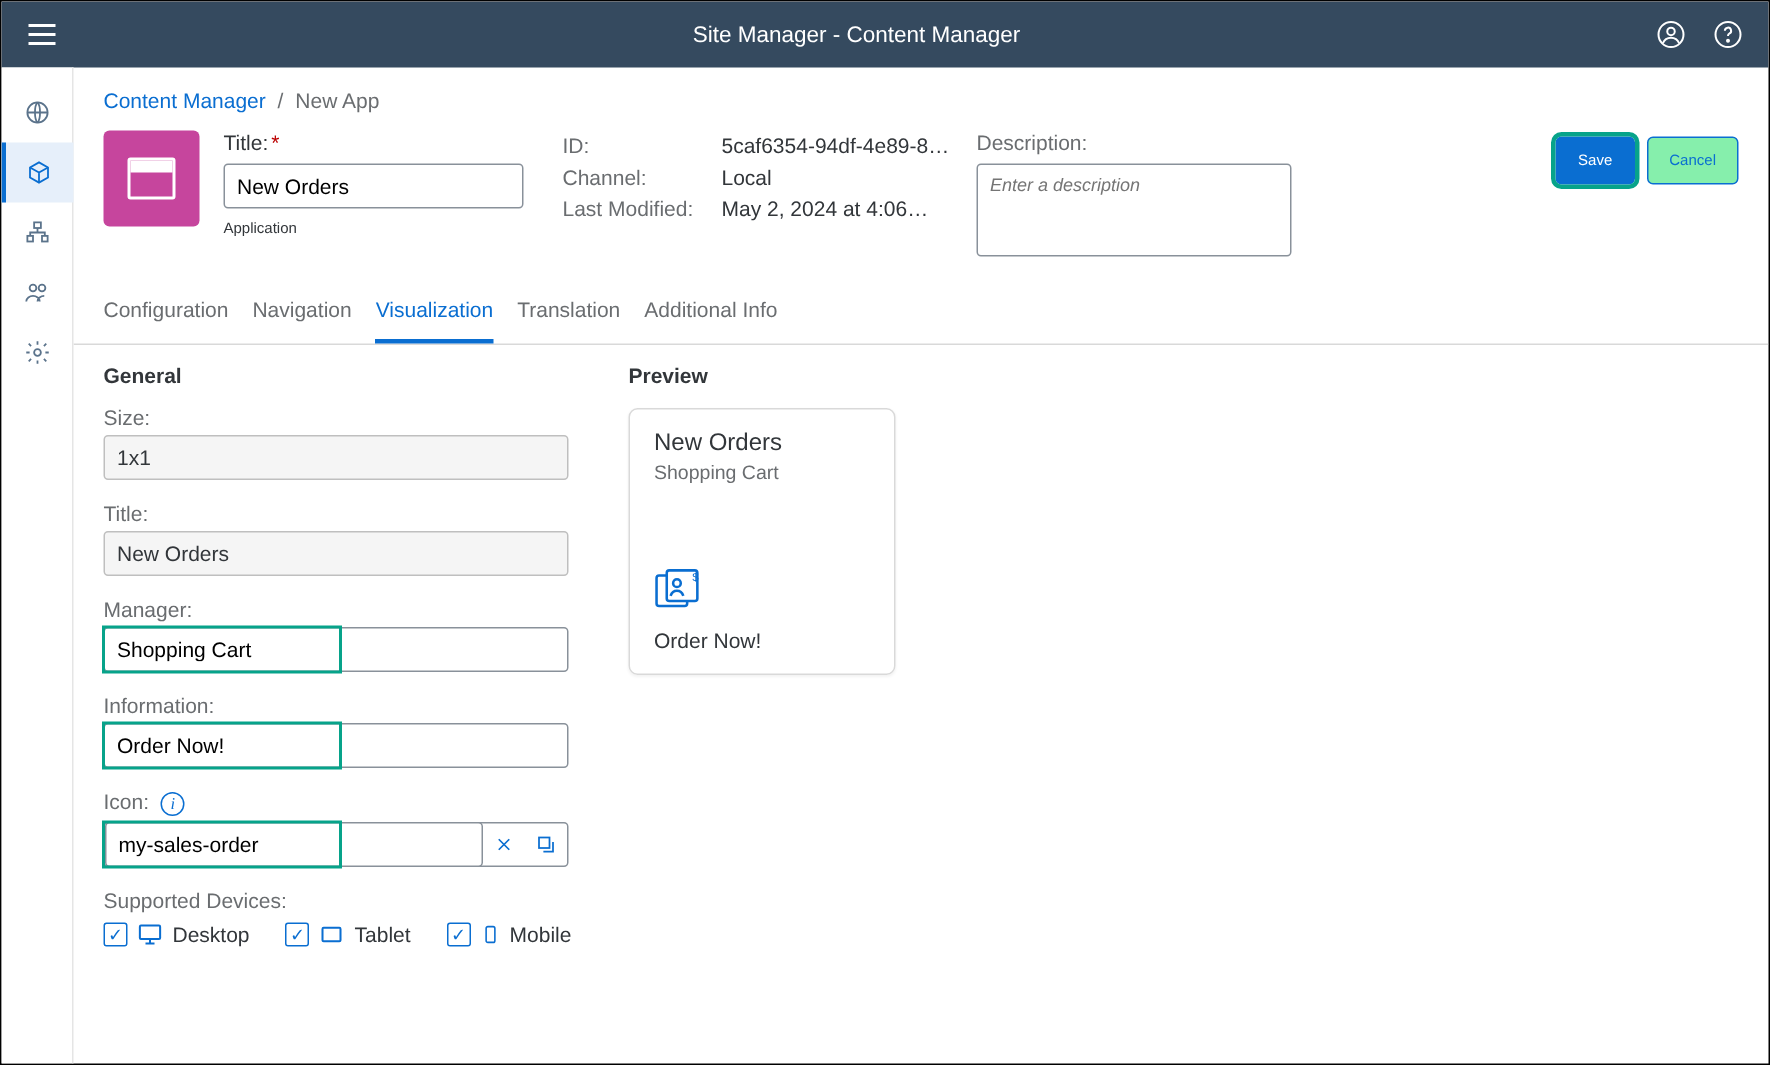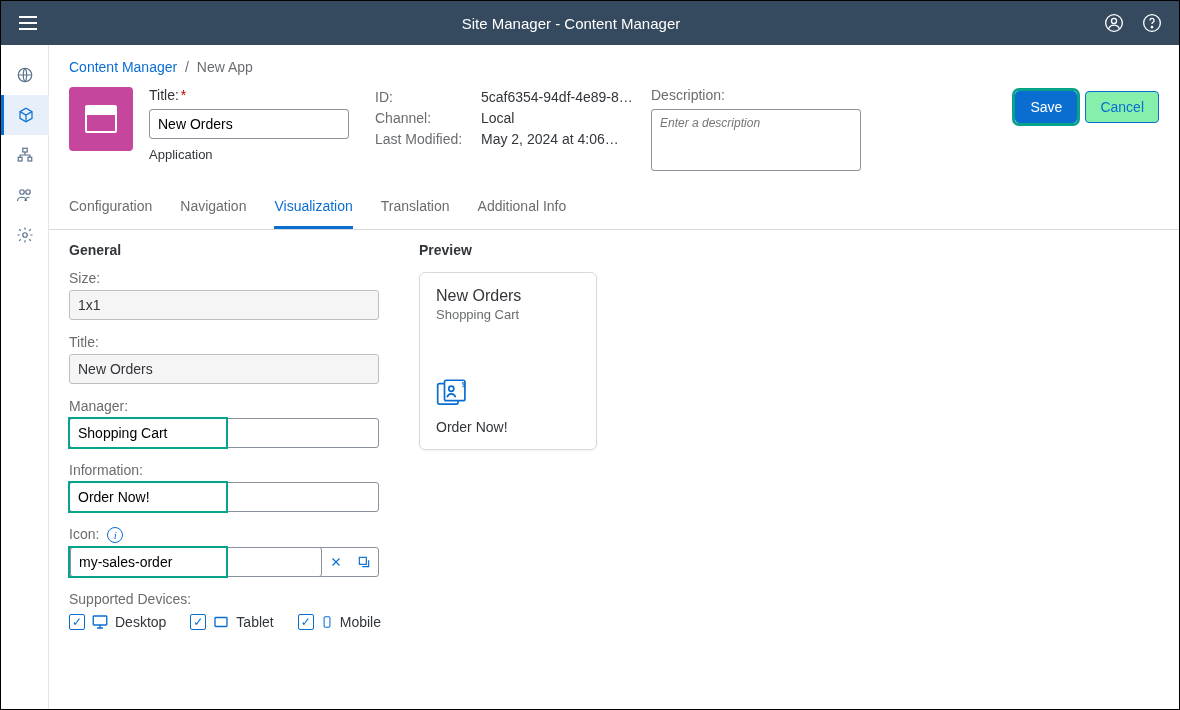--- a/index.html
+++ b/index.html
@@ -36,39 +36,39 @@
   
   .obj-header { display: flex; padding: 6px 20px 14px; align-items: flex-start; gap: 16px; }
   .thumb { width: 64px; height: 64px; background: #c6459d; border-radius: 4px; display:flex; align-items:center; justify-content:center; }
   .thumb-inner { width: 32px; height: 28px; border: 2px solid #fff; border-radius: 2px; position: relative; }
   .thumb-inner::before { content:""; position:absolute; top:0; left:0; right:0; height:8px; background:#fff; }
   
   .title-block { width: 210px; }
   .title-block .lbl { font-size: 14px; color: #32363a; margin-bottom: 6px; }
   .title-block .req { color: #b00; margin-left: 2px; }
   .title-block input { width: 200px; height: 30px; border: 1px solid #89919a; border-radius: 3px; padding: 0 8px; font-size: 14px; }
-  .title-block .subtxt { color: #32363a; font-size: 13px; margin-top: 8px; }
+  .title-block .subtxt { color: #32363a; font-size: 10px; margin-top: 8px; }
   
   .meta-block { width: 260px; font-size: 14px; color: #32363a; line-height: 1.5; }
   .meta-block .row { display: flex; gap: 6px; }
   .meta-block .k { color: #6a6d70; width: 100px; }
   .meta-block .v { color: #32363a; flex: 1; white-space: nowrap; overflow: hidden; text-overflow: ellipsis; }
   
   .desc-block { width: 240px; }
   .desc-block .lbl { color: #6a6d70; margin-bottom: 6px; }
   .desc-block textarea { width: 210px; height: 62px; border: 1px solid #89919a; border-radius: 3px; padding: 6px 8px; font-family: inherit; font-size: 12px; font-style: italic; color: #6a6d70; resize: none; }
   
   .action-block { margin-left: auto; display: flex; align-items: flex-start; gap: 8px; padding-top: 4px; }
-  .btn { height: 32px; padding: 0 14px; border-radius: 4px; font-size: 14px; cursor: pointer; border: 1px solid transparent; }
+  .btn { height: 32px; padding: 0 14px; border-radius: 4px; font-size: 10px; cursor: pointer; border: 1px solid transparent; }
   .btn-primary { background: #0a6ed1; color: #fff; border-color: #0a6ed1; }
   .btn-default { background: #86efac; color: #0a6ed1; border-color: #0a6ed1; }
   .highlight-green { outline: 3px solid #07a38a; outline-offset: 0px; }
   
   
-  .tabs { display: flex; gap: 28px; padding: 0 20px; border-bottom: 1px solid #d9d9d9; }
+  .tabs { display: flex; gap: 16px; padding: 0 20px; border-bottom: 1px solid #d9d9d9; }
   .tab { padding: 10px 0 12px; color: #6a6d70; cursor: pointer; border-bottom: 3px solid transparent; }
   .tab.active { color: #0a6ed1; border-bottom-color: #0a6ed1; }
   
   
   .form-body { flex: 1; overflow-y: scroll; padding: 12px 20px 20px; display: flex; gap: 40px; }
   .form-col { width: 310px; }
   .form-col h4 { font-size: 14px; font-weight: 600; margin-bottom: 12px; color:#32363a; }
   .field { margin-bottom: 14px; }
   .field label { display: block; font-size: 14px; color: #6a6d70; margin-bottom: 4px; }
   .field input[type=text], .field .select, .field .readonly {

